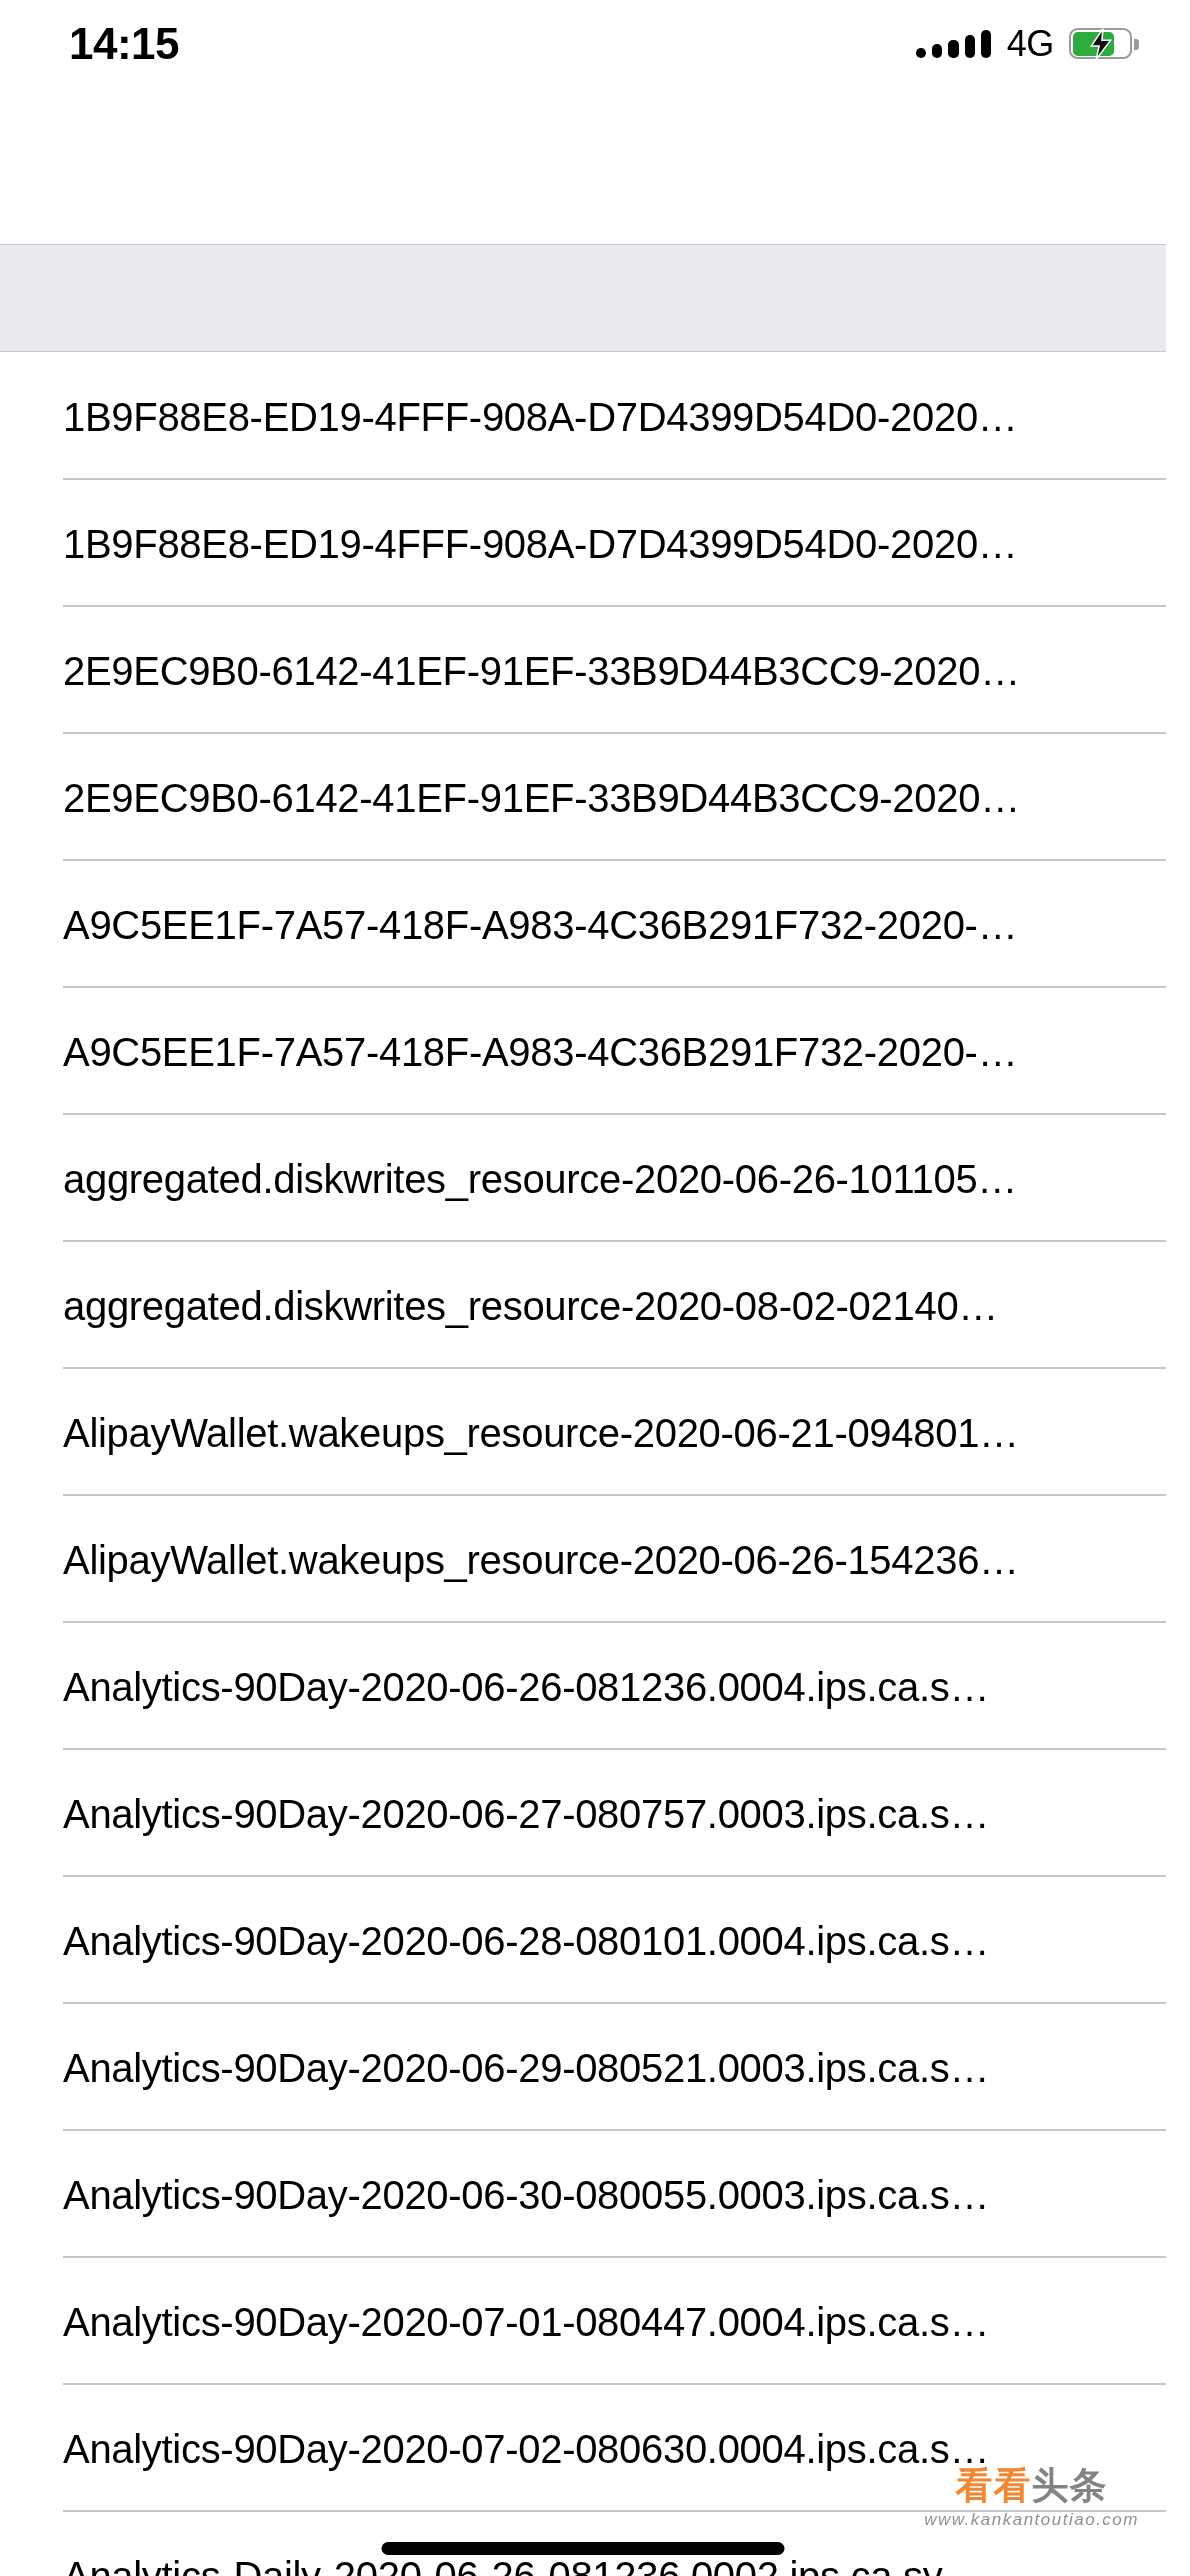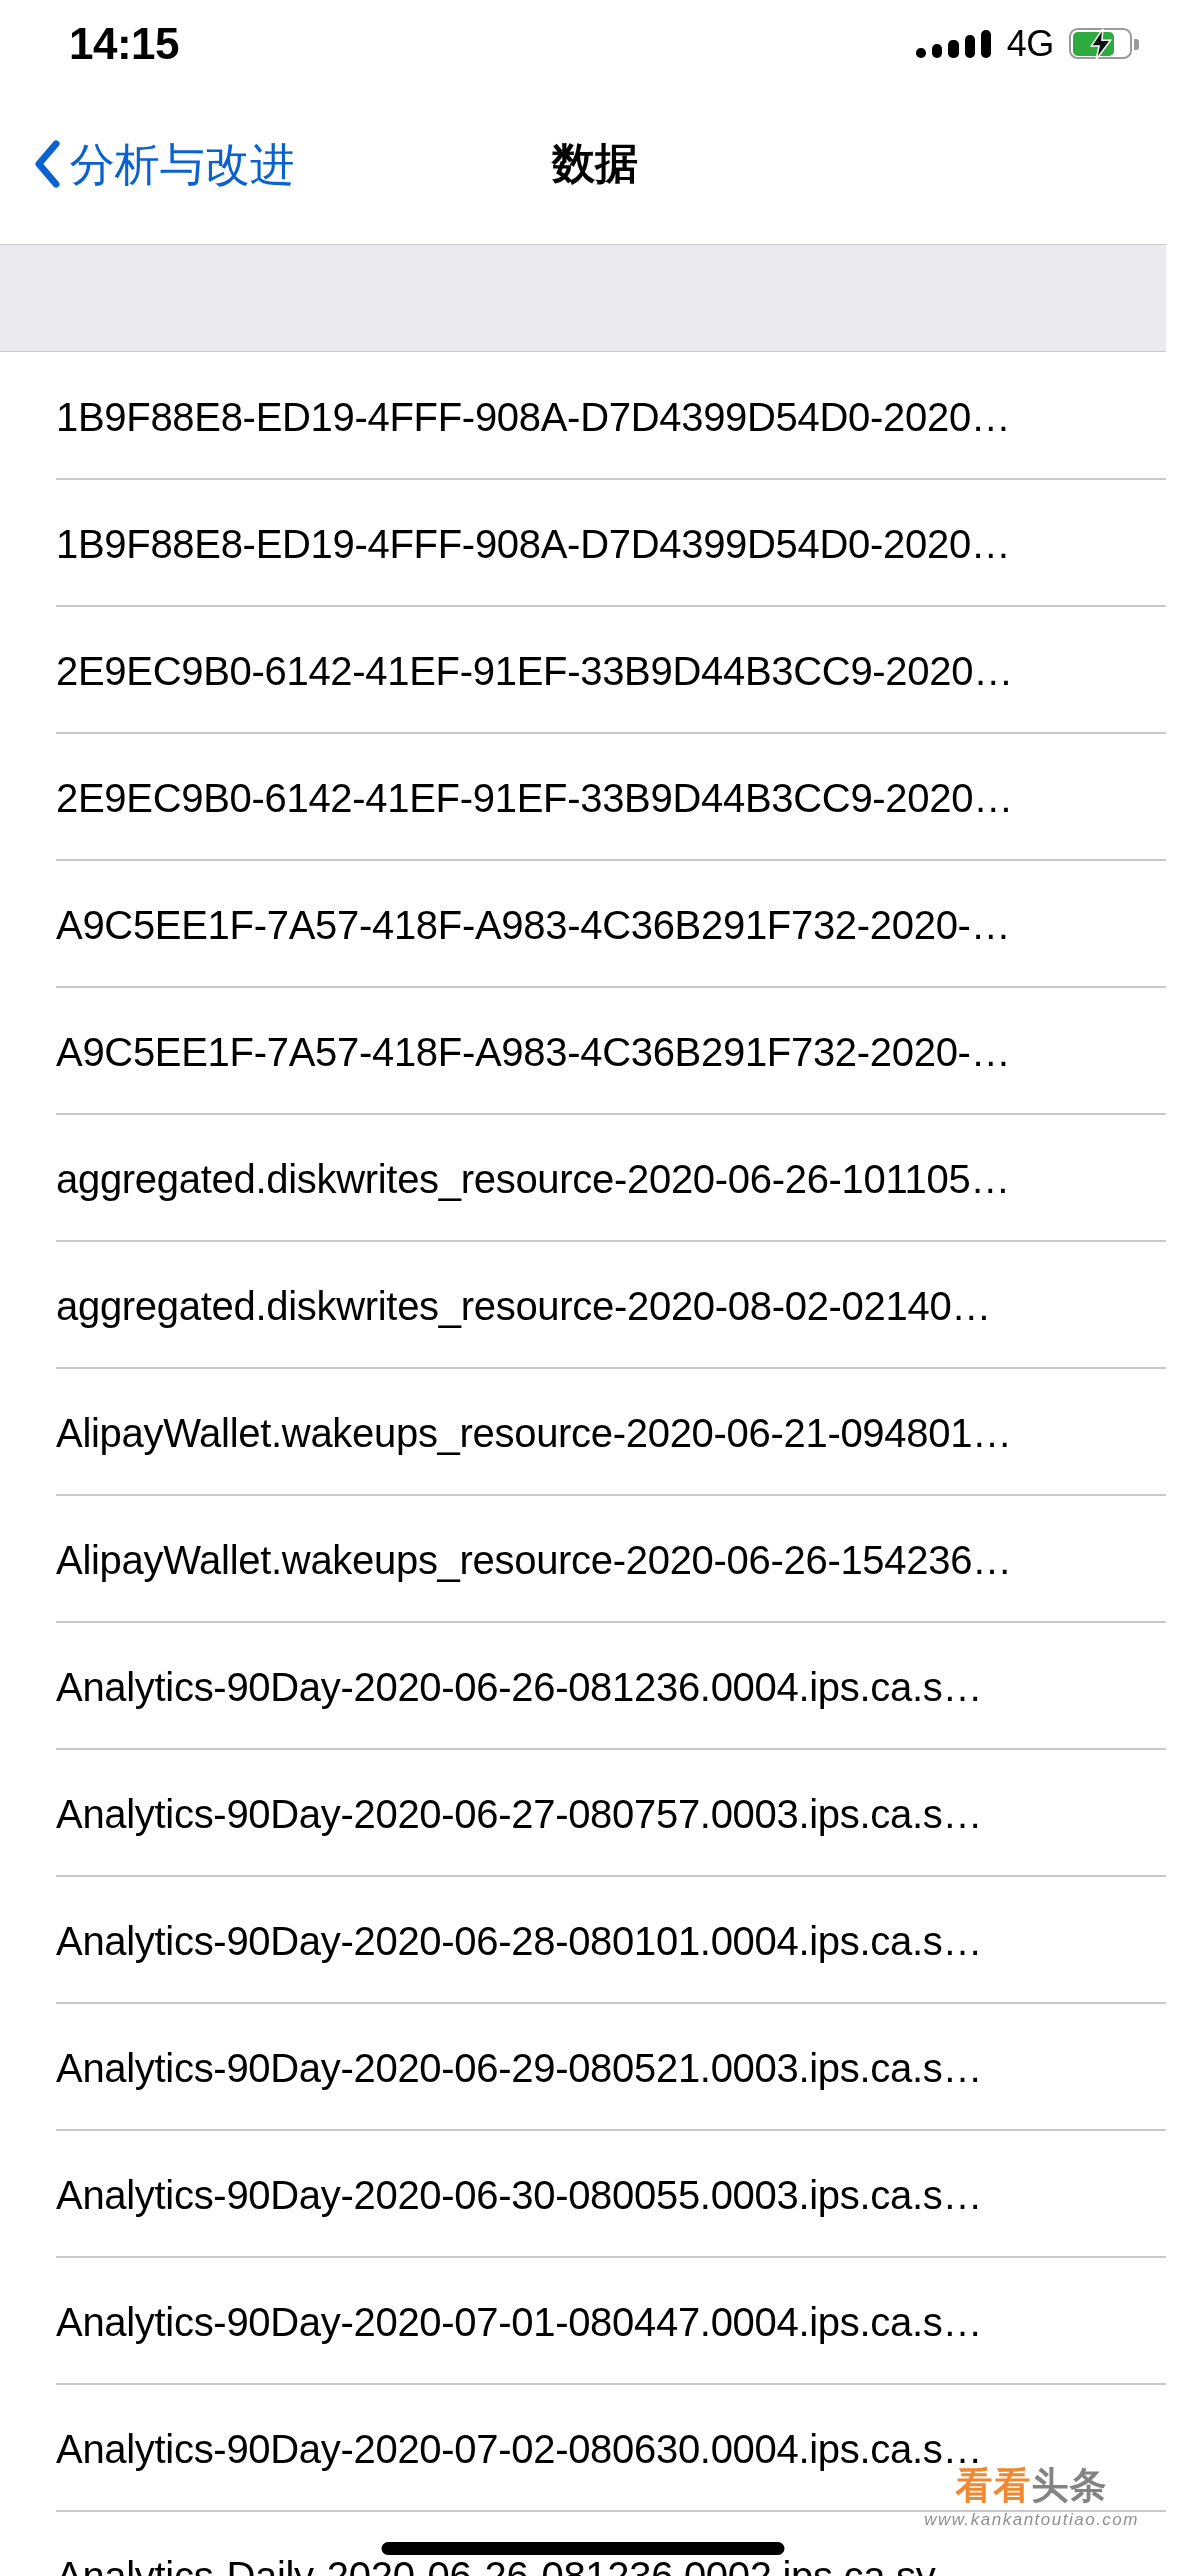--- a/index.html
+++ b/index.html
@@ -102,20 +102,21 @@
     width:1190px;
     background:#ffffff;
   }
   .row {
     position:relative;
     height:127px;
     display:flex; align-items:center;
     padding-left:56px; 
     background:#ffffff;
     cursor:pointer;
+    margin-left:7px;
   }
   .row-label {
     flex:1 1 auto;
     font-size:40px; color:#000;
     letter-spacing:-0.3px;
     white-space:nowrap;
     overflow:hidden;
     line-height:1.1;
   }
   .row-chevron { flex:none; width:27px; height:46px; margin-left:21px; }
@@ -172,29 +173,20 @@
       <span class="carrier-net">4G</span>
       <span class="battery">
         <span class="battery-fill" style="background: rgb(45, 171, 63); width: 74%;"></span>
         <svg class="bolt" viewBox="0 0 26 32">
           <polygon points="15,0 3,18 11,18 8,32 23,12 14,12" fill="#111" stroke="#fff" stroke-width="1.6"></polygon>
         </svg>
       </span>
     </div>
   </div>
 
-  <div class="nav-bar">
-    <div class="nav-back">
-      <svg class="chev-back" viewBox="0 0 30 52">
-        <polyline points="24,5 6,26 24,47" fill="none" stroke="#0a62d0" stroke-width="7" stroke-linecap="round" stroke-linejoin="round"></polyline>
-      </svg>
-      <span class="nav-back-label">分析与改进</span>
-    </div>
-    <div class="nav-title">数据</div>
-  </div>
 
   <div class="section-header"></div>
 
   <div class="list" id="list">
       <div class="row">
         <div class="row-label">1B9F88E8-ED19-4FFF-908A-D7D4399D54D0-2020…</div>
         <svg class="row-chevron" viewBox="0 0 28 48">
           <polyline points="6,5 22,24 6,43" fill="none" stroke="#b9b9be" stroke-width="5" stroke-linecap="round" stroke-linejoin="round"></polyline>
         </svg>
         <div class="row-sep"></div>

